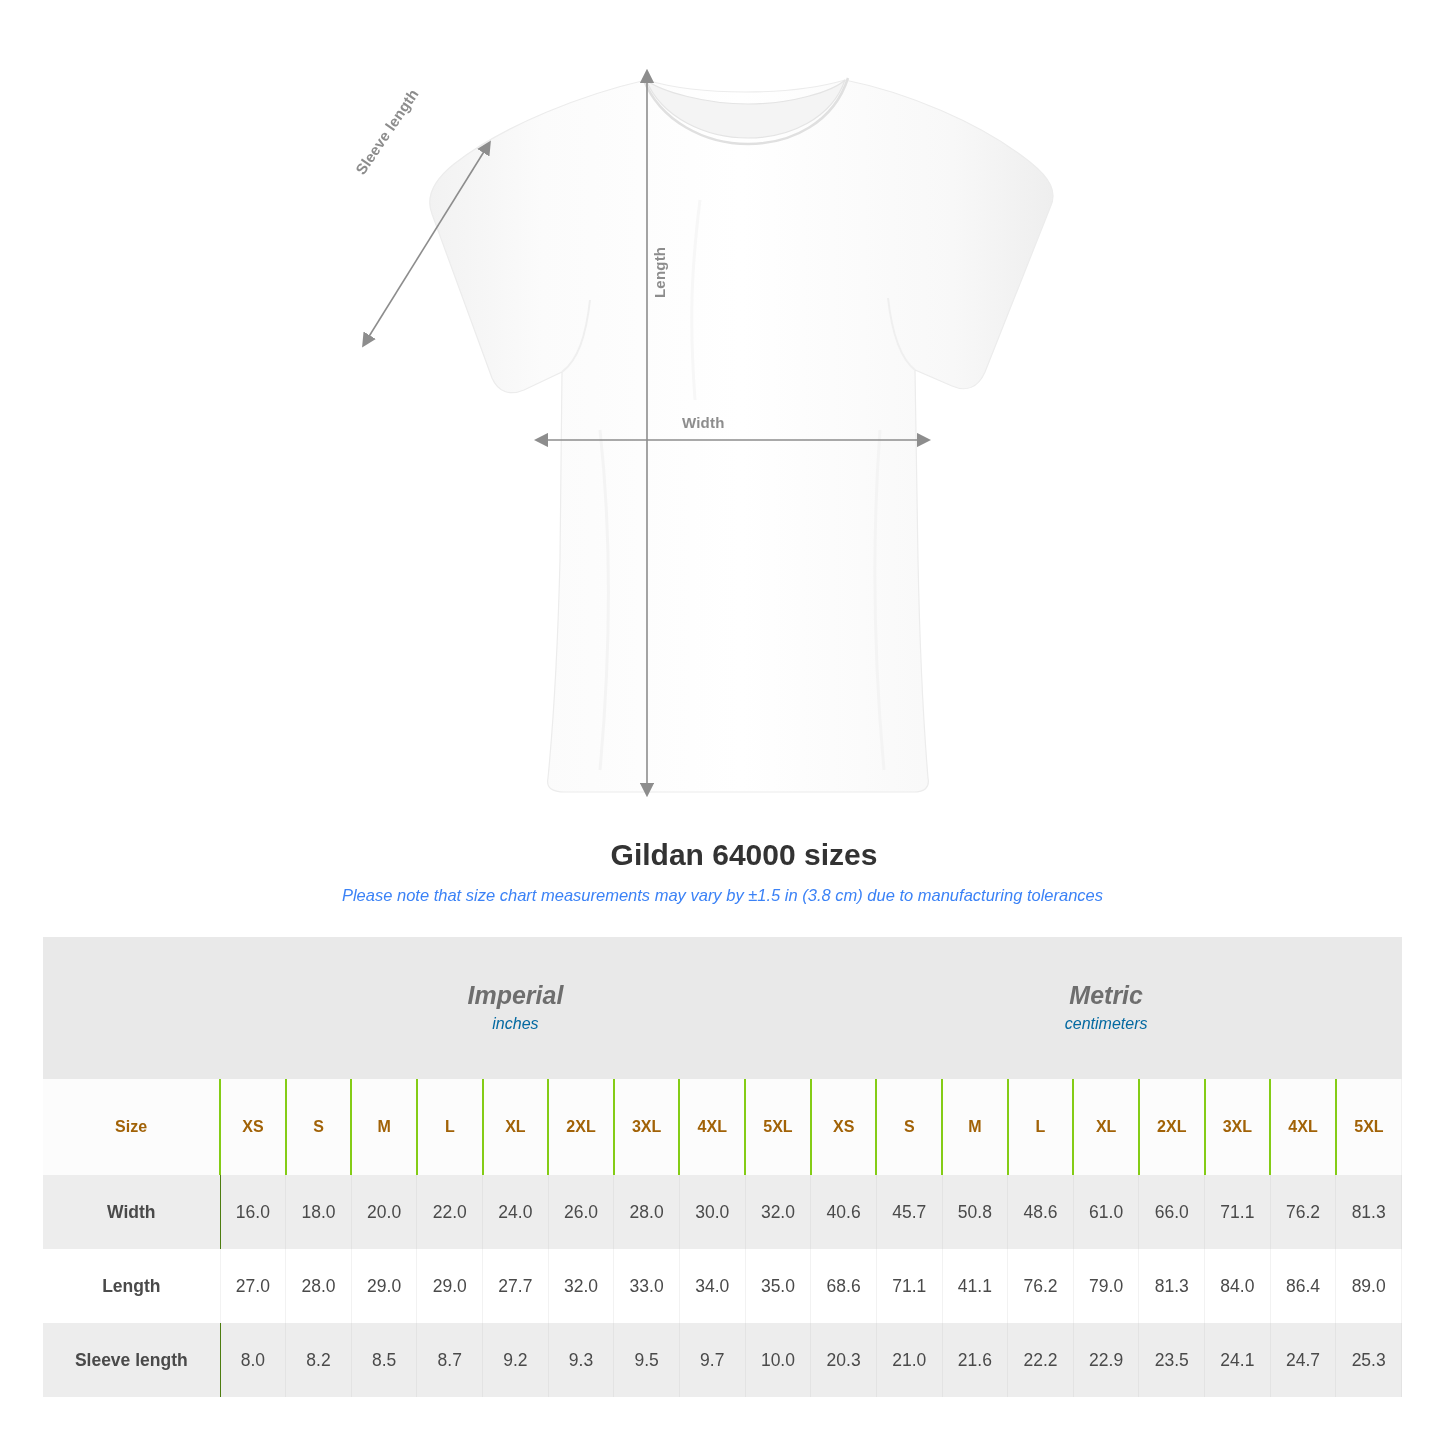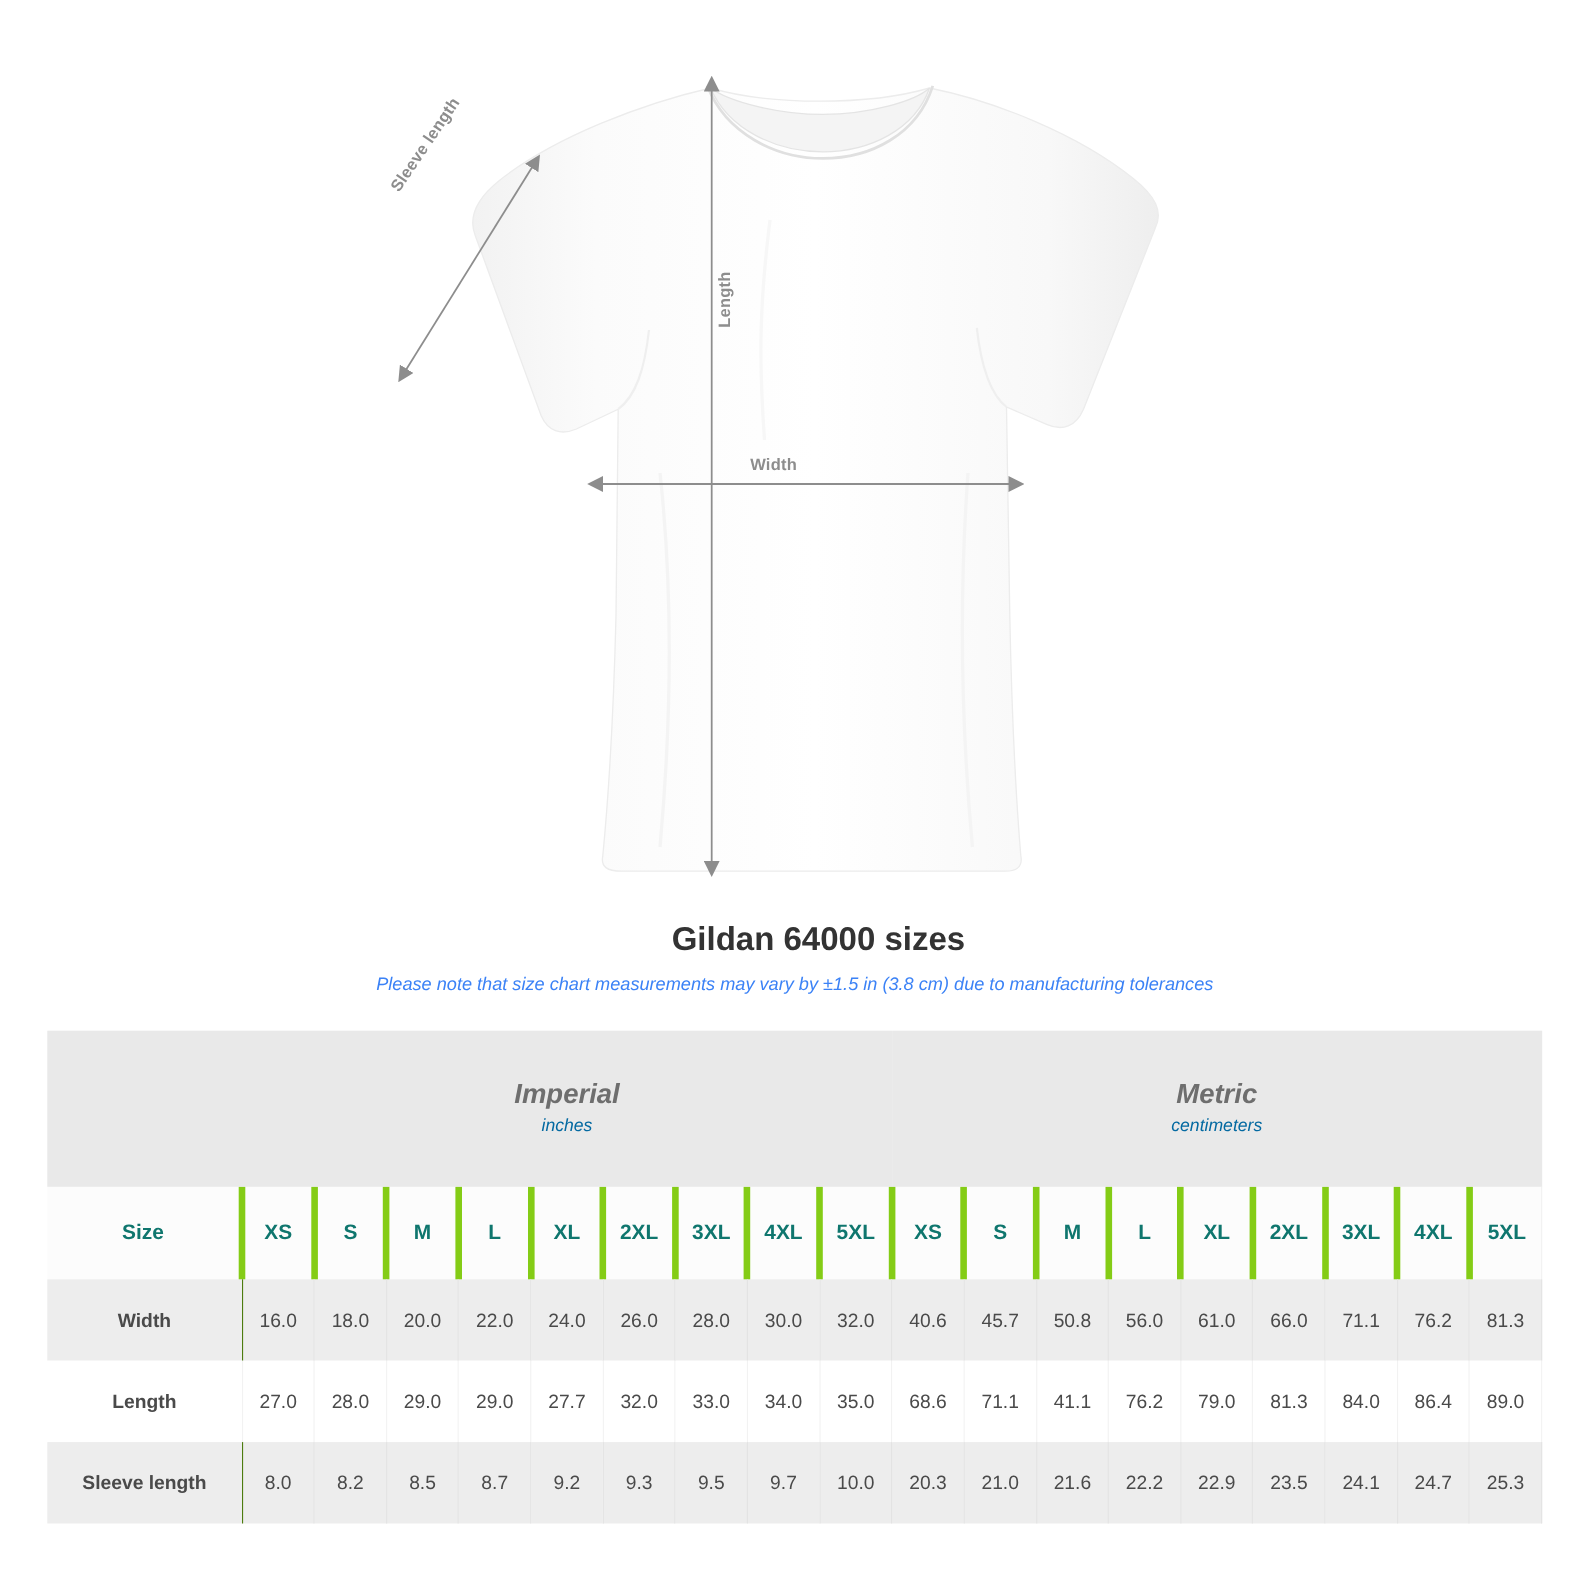--- a/index.html
+++ b/index.html
@@ -99,25 +99,25 @@
     color: #6e6e6e;
     line-height: 1.25;
   }
   .unit-head .unit-sub {
     font-size: 16px;
     font-style: italic;
     color: #0369a1;
     line-height: 1.6;
   }
   tr.header-row td {
-    height: 84px;
+    height: 96px;
     background: #fcfcfc;
     font-weight: bold;
-    font-size: 19px;
-    color: #0f766e;
+    font-size: 16px;
+    color: #a16207;
   }
   tr.header-row td.rowlabel {
     background: #fcfcfc;
   }
   tr.data-row td {
     height: 74px;
     font-size: 17.5px;
     background: #ffffff;
   }
   tr.data-row.alt td {
@@ -130,21 +130,21 @@
   }
   tr.data-row td.cell {
     border-left: 1px solid #f2f2f2;
     border-right: 1px solid #f2f2f2;
   }
   tr.data-row.alt td.cell {
     border-left: 1px solid #4d7c0f;
     border-right: 1px solid #e3e3e3;
   }
   tr.header-row td.cell {
-    border-left: 6px solid #84cc16;
+    border-left: 2px solid #84cc16;
     border-right: 1px solid #f1f1f1;
   }
 </style>
 </head>
 <body>
 
 <div class="illustration">
   <svg class="shirt-svg" width="1445" height="820" viewBox="0 0 1445 820">
     <defs>
       <linearGradient id="shirtShade" x1="0" y1="0" x2="1" y2="0">
@@ -259,21 +259,21 @@
         <td class="cell">20.0</td>
         <td class="cell">22.0</td>
         <td class="cell">24.0</td>
         <td class="cell">26.0</td>
         <td class="cell">28.0</td>
         <td class="cell">30.0</td>
         <td class="cell">32.0</td>
         <td class="cell">40.6</td>
         <td class="cell">45.7</td>
         <td class="cell">50.8</td>
-        <td class="cell">56.0</td>
+        <td class="cell">48.6</td>
         <td class="cell">61.0</td>
         <td class="cell">66.0</td>
         <td class="cell">71.1</td>
         <td class="cell">76.2</td>
         <td class="cell">81.3</td>
       </tr>
 
       <tr class="data-row">
         <td class="rowlabel">Length</td>
         <td class="cell">27.0</td>

